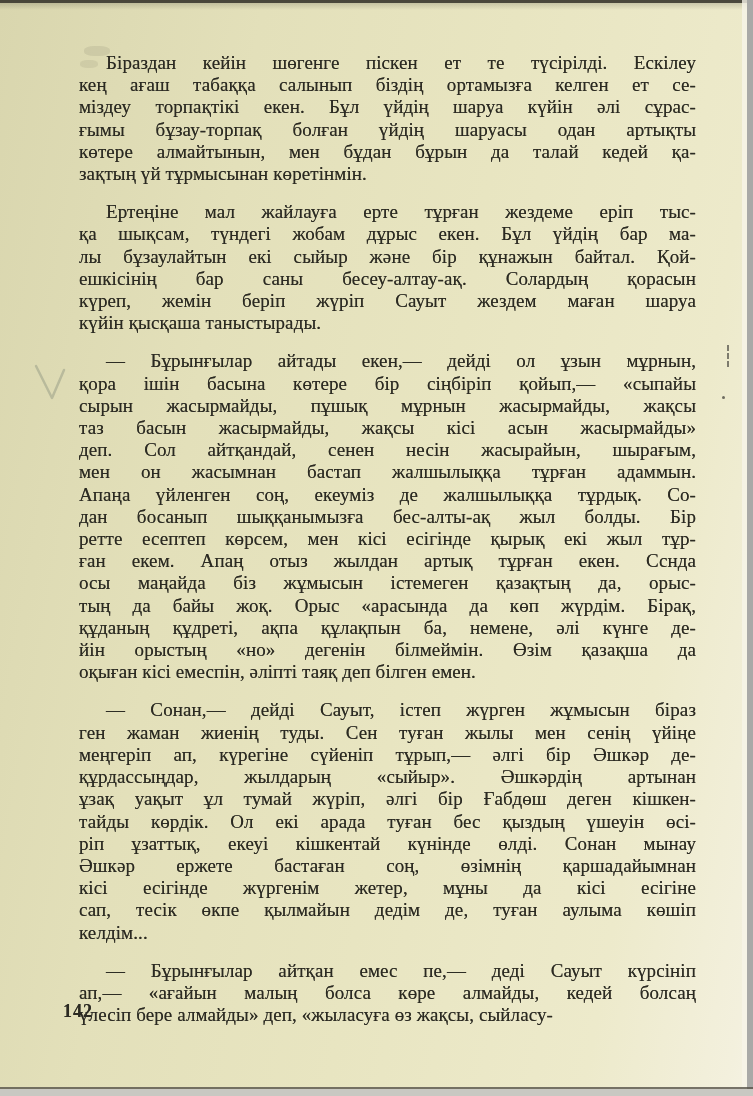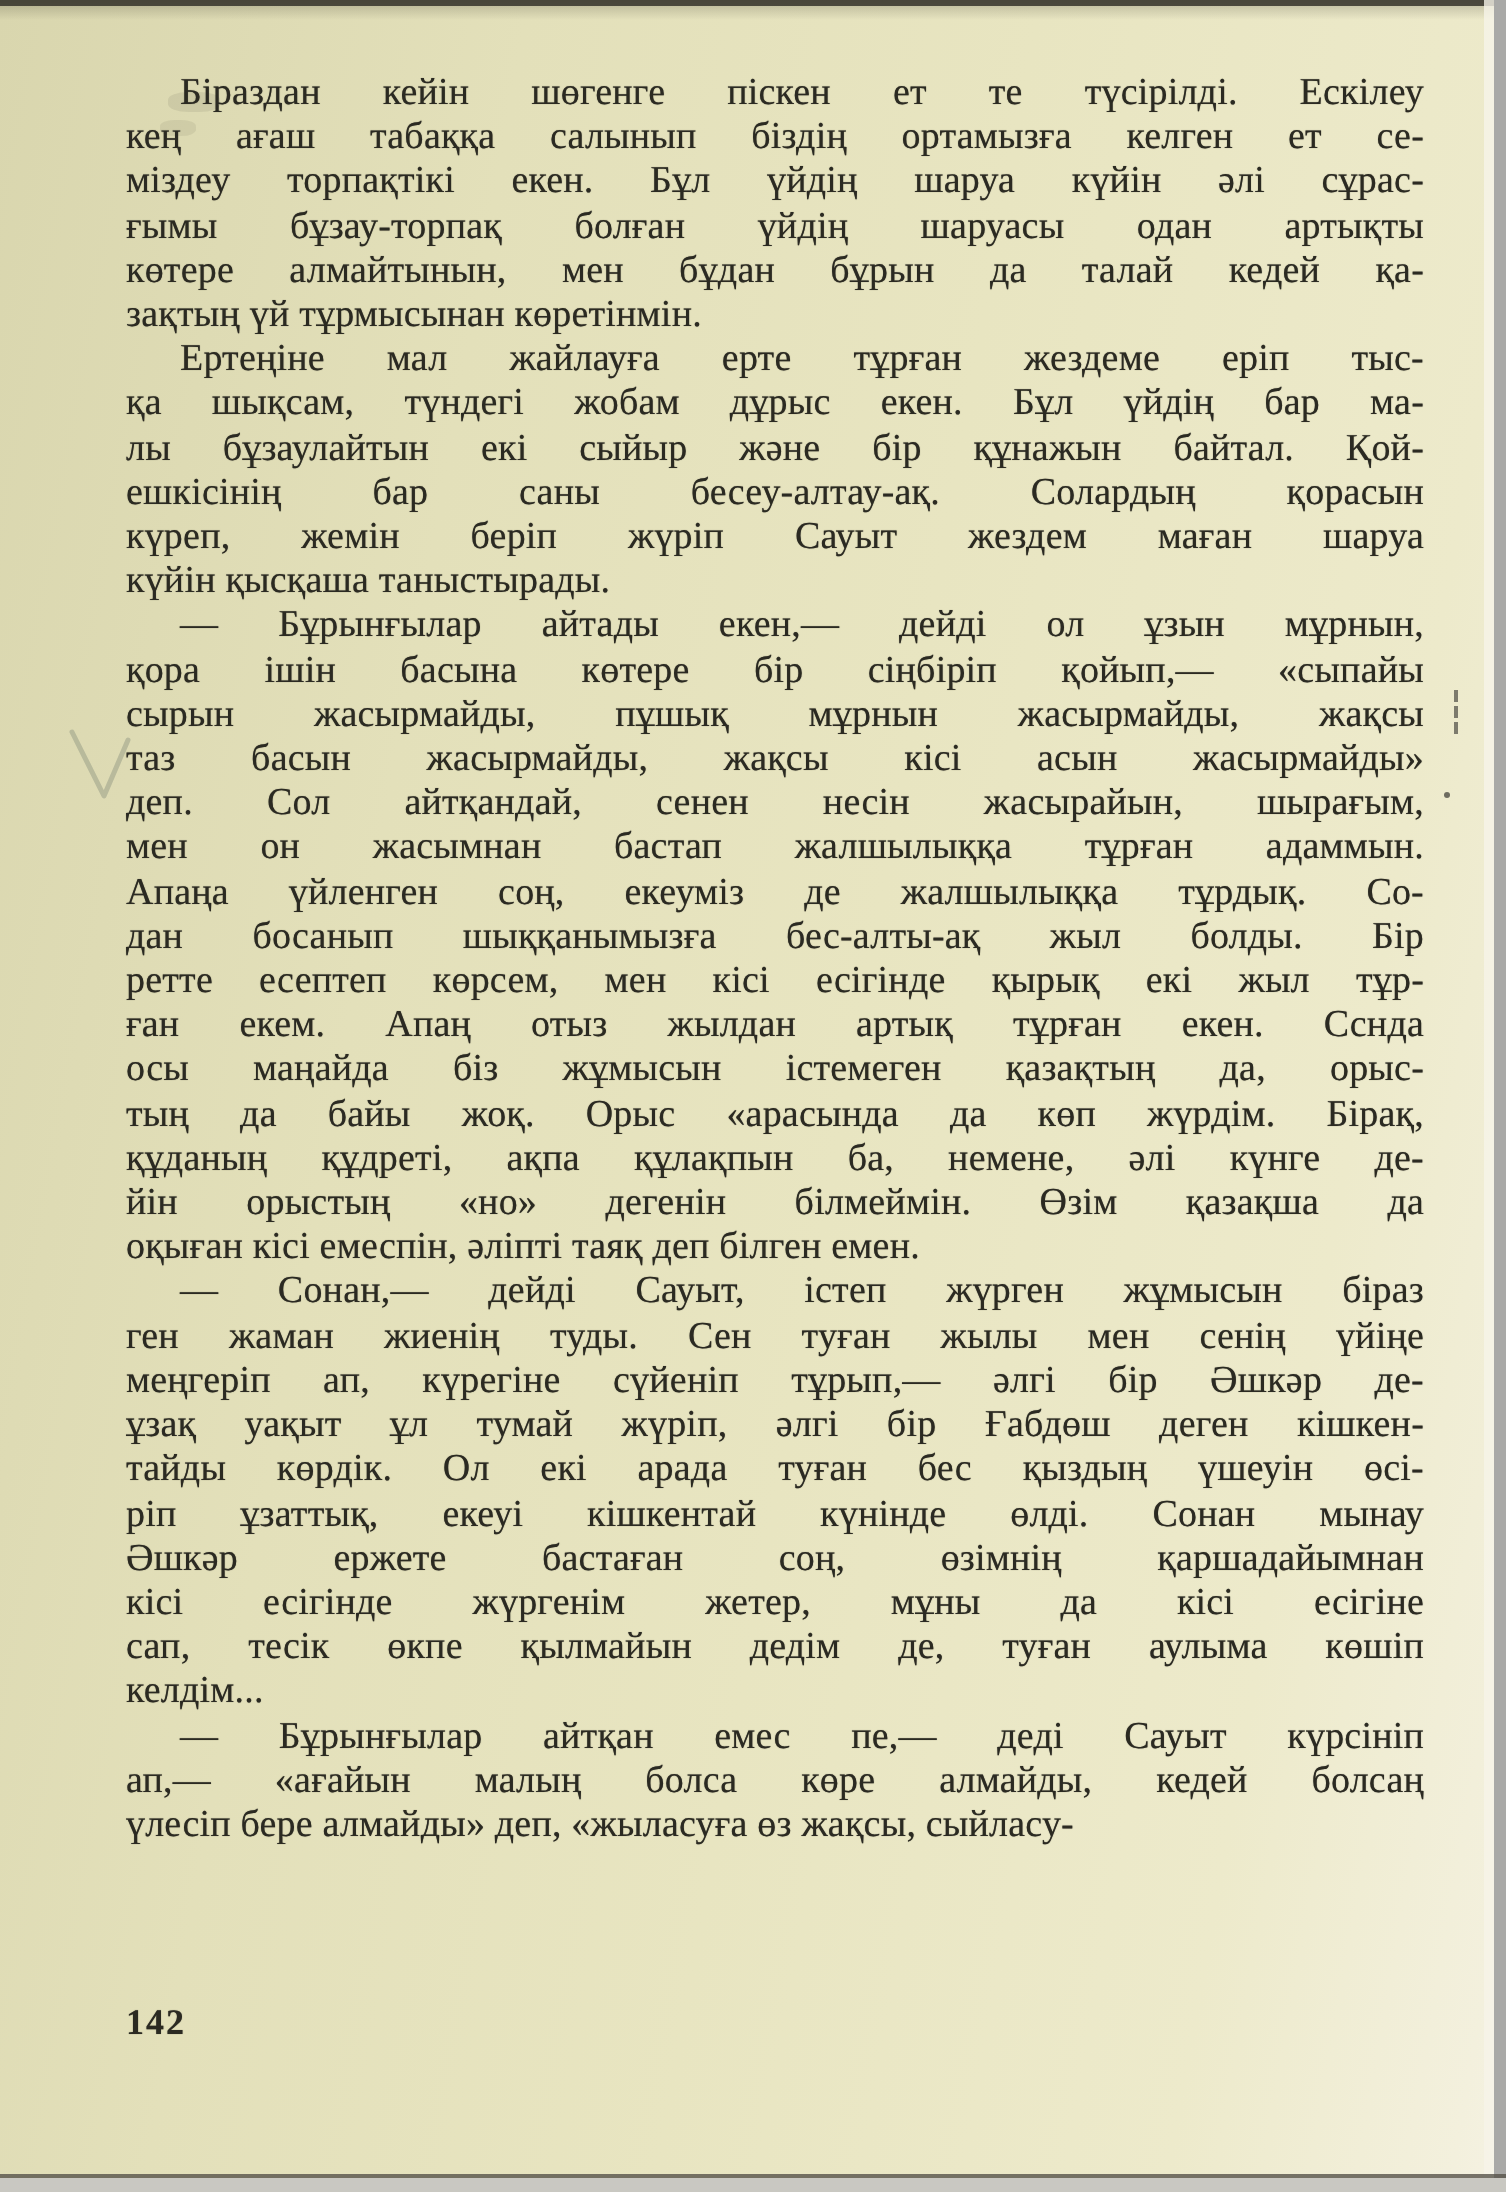--- a/index.html
+++ b/index.html
@@ -17,21 +17,21 @@
   .edge-right{position:absolute;right:0;top:0;width:6px;height:100%;background:#a9a9a7;}
   .edge-bottom-line{position:absolute;left:0;bottom:7px;width:100%;height:2px;background:#56534a;opacity:.8;}
   .edge-bottom{position:absolute;left:0;bottom:0;width:100%;height:7px;background:#c9c8c2;}
   .textblock{
     position:absolute;left:63px;top:36px;width:649px;
     font-size:19px;line-height:22.2px;
     color:#2b2a22;
     text-shadow:0 0 .45px rgba(43,42,34,.65);
     letter-spacing:.1px;
   }
-  .para{margin:0;}
+  .para{margin:16px;}
   .line{
     text-align:justify;
     -moz-text-align-last:justify;
     text-align-last:justify;
     white-space:normal;
   }
   .line.first{text-indent:27px;}
   .line.para-end{text-align-last:left;-moz-text-align-last:left;}
   .page-number{
     position:absolute;left:63px;top:1001px;
@@ -85,20 +85,21 @@
         <div class="line">осы маңайда біз жұмысын істемеген қазақтың да, орыс-</div>
         <div class="line">тың да байы жоқ.  Орыс «арасында да көп жүрдім. Бірақ,</div>
         <div class="line">құданың құдреті, ақпа құлақпын ба, немене, әлі күнге де-</div>
         <div class="line">йін орыстың  «но»  дегенін  білмеймін.  Өзім  қазақша  да</div>
         <div class="line para-end">оқыған кісі емеспін, әліпті таяқ деп білген емен.</div>
       </div>
       <div class="para">
         <div class="line first">— Сонан,— дейді Сауыт, істеп жүрген жұмысын біраз</div>
         <div class="line">ген жаман жиенің туды. Сен туған жылы мен сенің үйіңе</div>
         <div class="line">меңгеріп ап, күрегіне сүйеніп тұрып,— әлгі бір Әшкәр де-</div>
+        <div class="line">құрдассыңдар,  жылдарың  «сыйыр».  Әшкәрдің  артынан</div>
         <div class="line">ұзақ уақыт ұл тумай жүріп,  әлгі бір Ғабдөш деген кішкен-</div>
         <div class="line">тайды көрдік.  Ол екі арада туған бес қыздың үшеуін өсі-</div>
         <div class="line">ріп ұзаттық, екеуі кішкентай  күнінде өлді. Сонан мынау</div>
         <div class="line">Әшкәр ержете бастаған  соң,  өзімнің  қаршадайымнан</div>
         <div class="line">кісі есігінде  жүргенім  жетер,  мұны  да  кісі  есігіне</div>
         <div class="line">сап, тесік өкпе қылмайын дедім де, туған аулыма көшіп</div>
         <div class="line para-end">келдім...</div>
       </div>
       <div class="para">
         <div class="line first">— Бұрынғылар айтқан емес пе,— деді Сауыт күрсініп</div>

